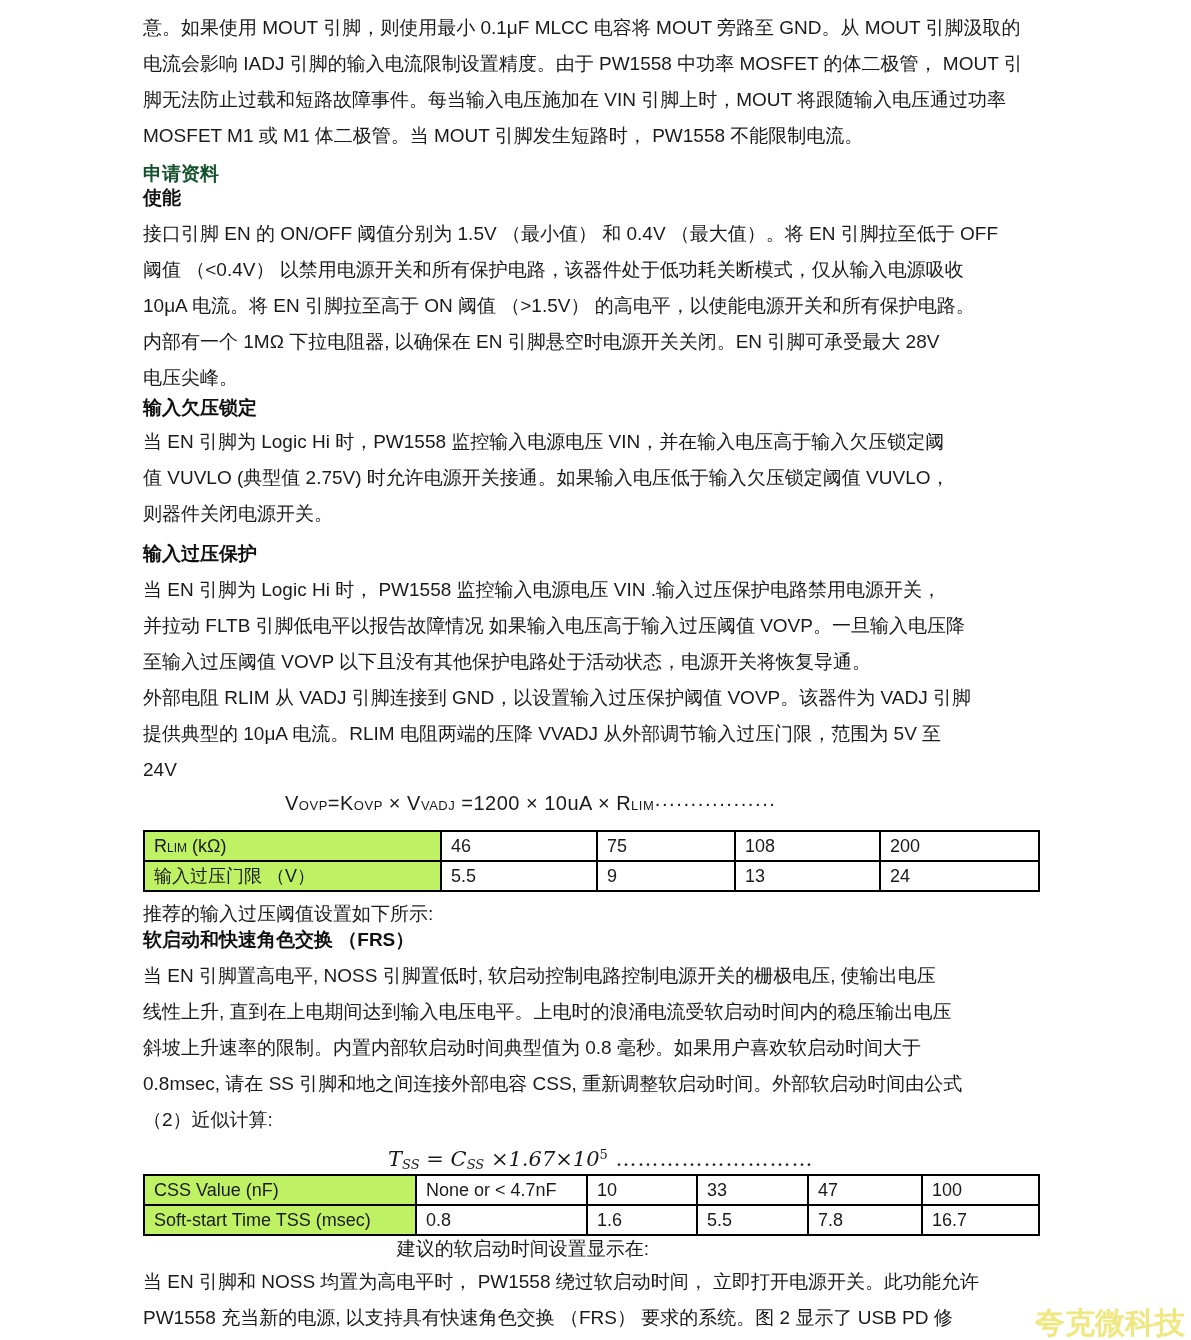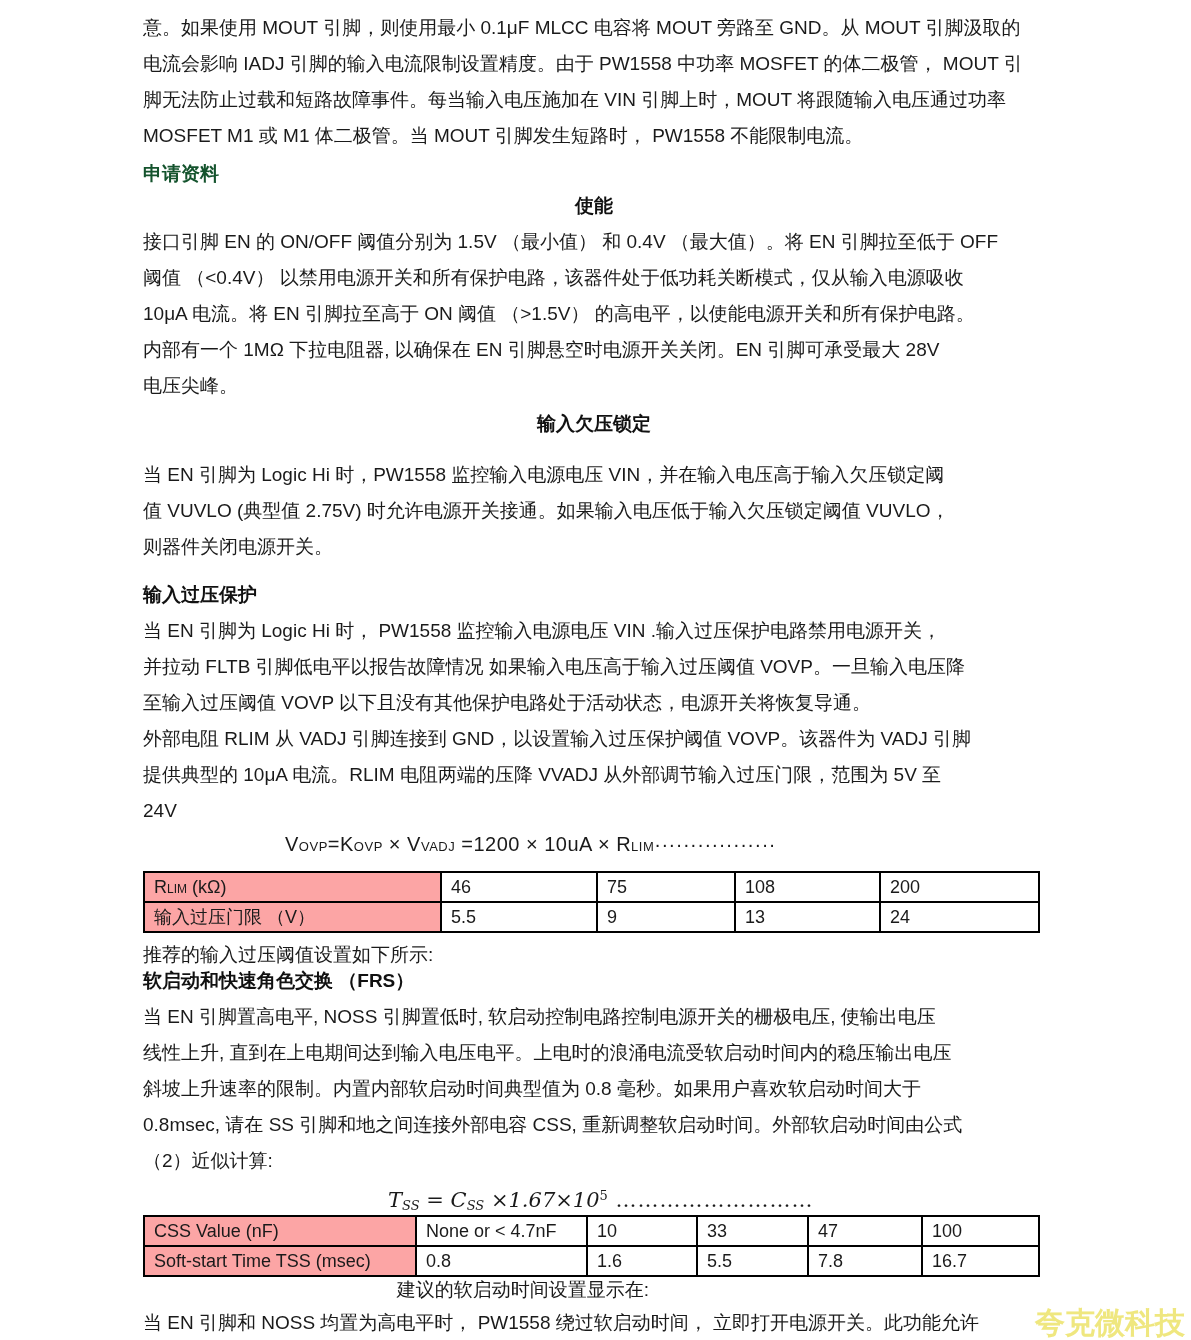--- a/index.html
+++ b/index.html
@@ -5,34 +5,34 @@
   html,body{margin:0;padding:0;}
   body{
     width:1191px;height:1340px;overflow:hidden;background:#ffffff;position:relative;
     font-family:"Liberation Sans","DejaVu Sans",sans-serif;color:#1a1a1a;
   }
   .content{margin:0 146px 0 143px;}
   .line{font-size:19px;line-height:36px;white-space:nowrap;}
   .intro{padding-top:10px;}
   .h-blue{margin-top:8px;font-size:19px;line-height:24px;font-weight:bold;color:#14532d;}
   .h-sec{font-size:19px;line-height:24px;font-weight:bold;color:#111;}
-  .mt8{margin-top:8px;text-align:center;}.mt6{margin-top:6px;}.mt4{margin-top:21px;}
-  .mt10{margin-top:18px;}.mt14{}
+  .mt8{}.mt6{margin-top:6px;}.mt4{margin-top:4px;}
+  .mt10{margin-top:10px;}.mt14{}
   .formula1{margin-top:2px;height:26px;line-height:26px;padding-left:142px;
     font-size:20px;letter-spacing:0.5px;white-space:nowrap;}
   .formula1 .sub{font-size:13px;}
   .formula2{margin-top:0;height:34px;line-height:34px;padding-left:245px;
     font-family:"DejaVu Serif","Liberation Serif",serif;font-style:italic;font-size:21px;white-space:nowrap;}
   .formula2 .fsub{font-size:13px;vertical-align:-0.25em;}
   .formula2 .fsup{font-size:13px;vertical-align:0.55em;font-style:normal;}
   .formula2 .dots{font-style:normal;letter-spacing:1px;}
   table{border-collapse:collapse;table-layout:fixed;}
   td{border:2px solid #000;height:28px;padding:0 0 0 9px;font-size:18px;
      white-space:nowrap;overflow:hidden;vertical-align:middle;}
-  td.hdr{background:#fca5a5;}
+  td.hdr{background:#bef264;}
   .t1{width:895px;margin-top:14px;}
   .t2{width:895px;margin-top:2px;}
   .sub{font-size:12px;}
   .caption1{margin-top:8px;font-size:19px;line-height:28px;}
   .caption2{margin-top:0;font-size:19px;line-height:26px;width:760px;text-align:center;}
   .closing{margin-top:2px;}
   .watermark{position:absolute;right:6px;bottom:-4px;font-size:30px;font-weight:bold;
     color:#EFE77F;white-space:nowrap;}
 </style>
 </head>

